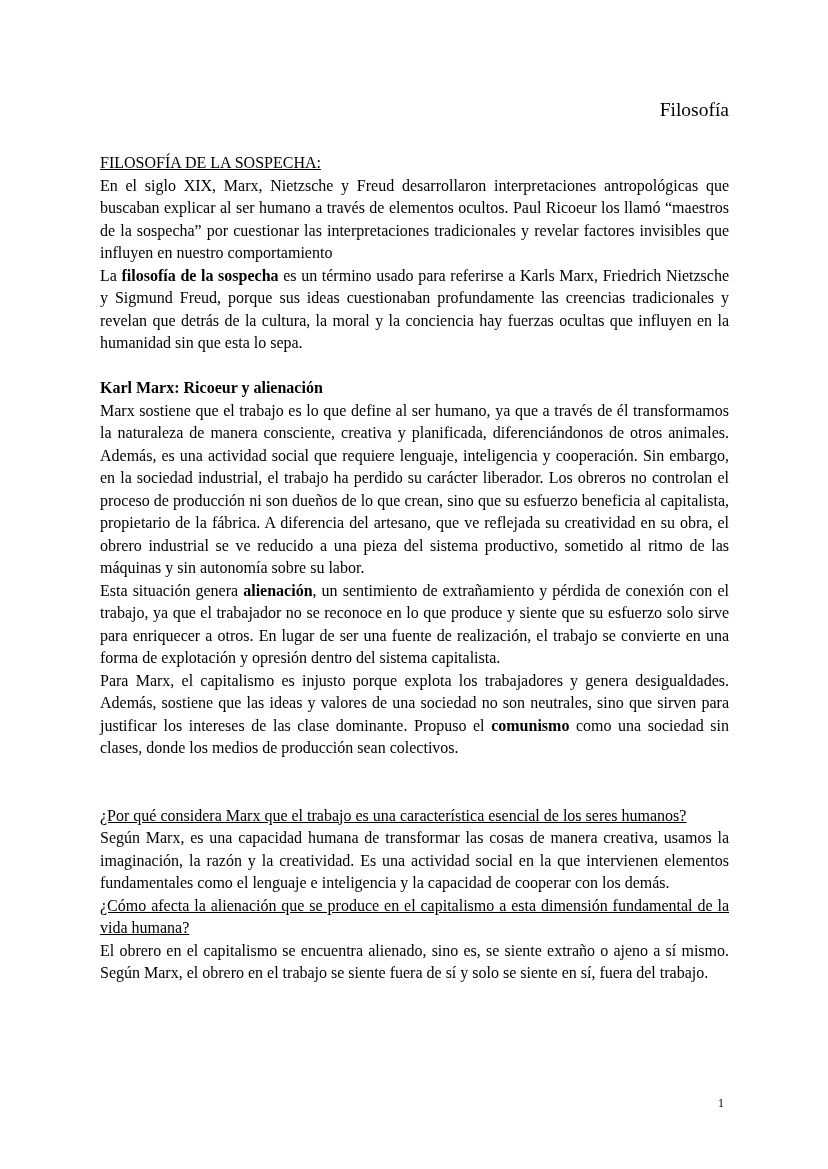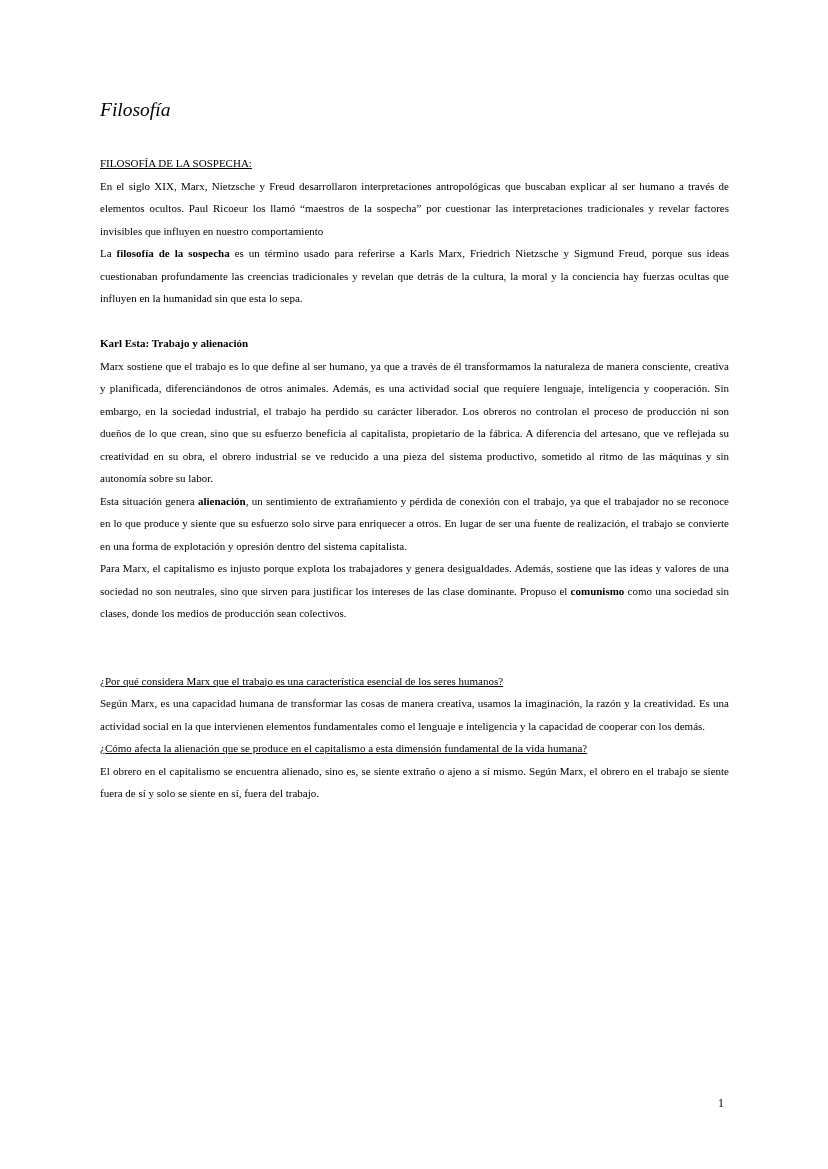--- a/index.html
+++ b/index.html
@@ -20,25 +20,24 @@
     position: absolute;
     left: 100px;
     top: 98px;
     width: 629px;
   }
   .doc-title {
     margin: 0 0 30px 0;
     font-size: 19.5px;
     line-height: 24px;
     font-weight: normal;
-    text-align: left;
-    font-style: italic;
+    text-align: right;
   }
   .doc-body .block {
-    font-size: 11px;
+    font-size: 16px;
     line-height: 22.5px;
     text-align: justify;
     margin: 0;
   }
   .doc-body .block.heading {
     text-align: left;
   }
   .doc-body .block.spacer {
     height: 22.5px;
   }
@@ -57,21 +56,21 @@
 <body>
 
 <div class="page">
   <div class="content">
     <h1 class="doc-title">Filosofía</h1>
     <div class="doc-body">
         <div class="block heading"><span class="run-underline">FILOSOFÍA DE LA SOSPECHA:</span></div>
         <div class="block paragraph"><span>En el siglo XIX, Marx, Nietzsche y Freud desarrollaron interpretaciones antropológicas que buscaban explicar al ser humano a través de elementos ocultos. Paul Ricoeur los llamó “maestros de la sospecha” por cuestionar las interpretaciones tradicionales y revelar factores invisibles que influyen en nuestro comportamiento</span></div>
         <div class="block paragraph"><span>La </span><span class="run-bold">filosofía de la sospecha</span><span> es un término usado para referirse a Karls Marx, Friedrich Nietzsche y Sigmund Freud, porque sus ideas cuestionaban profundamente las creencias tradicionales y revelan que detrás de la cultura, la moral y la conciencia hay fuerzas ocultas que influyen en la humanidad sin que esta lo sepa.</span></div>
         <div class="block spacer"></div>
-        <div class="block paragraph"><span class="run-bold">Karl Esta: Trabajo y alienación</span></div>
+        <div class="block paragraph"><span class="run-bold">Karl Marx: Ricoeur y alienación</span></div>
         <div class="block paragraph"><span>Marx sostiene que el trabajo es lo que define al ser humano, ya que a través de él transformamos la naturaleza de manera consciente, creativa y planificada, diferenciándonos de otros animales. Además, es una actividad social que requiere lenguaje, inteligencia y cooperación. Sin embargo, en la sociedad industrial, el trabajo ha perdido su carácter liberador. Los obreros no controlan el proceso de producción ni son dueños de lo que crean, sino que su esfuerzo beneficia al capitalista, propietario de la fábrica. A diferencia del artesano, que ve reflejada su creatividad en su obra, el obrero industrial se ve reducido a una pieza del sistema productivo, sometido al ritmo de las máquinas y sin autonomía sobre su labor.</span></div>
         <div class="block paragraph"><span>Esta situación genera </span><span class="run-bold">alienación</span><span>, un sentimiento de extrañamiento y pérdida de conexión con el trabajo, ya que el trabajador no se reconoce en lo que produce y siente que su esfuerzo solo sirve para enriquecer a otros. En lugar de ser una fuente de realización, el trabajo se convierte en una forma de explotación y opresión dentro del sistema capitalista.</span></div>
         <div class="block paragraph"><span>Para Marx, el capitalismo es injusto porque explota los trabajadores y genera desigualdades. Además, sostiene que las ideas y valores de una sociedad no son neutrales, sino que sirven para justificar los intereses de las clase dominante. Propuso el </span><span class="run-bold">comunismo</span><span> como una sociedad sin clases, donde los medios de producción sean colectivos.</span></div>
         <div class="block spacer"></div>
         <div class="block spacer"></div>
         <div class="block question"><span class="run-italic run-underline">¿Por qué considera Marx que el trabajo es una característica esencial de los seres humanos?</span></div>
         <div class="block paragraph"><span>Según Marx, es una capacidad humana de transformar las cosas de manera creativa, usamos la imaginación, la razón y la creatividad. Es una actividad social en la que intervienen elementos fundamentales como el lenguaje e inteligencia y la capacidad de cooperar con los demás.</span></div>
         <div class="block question"><span class="run-italic run-underline">¿Cómo afecta la alienación que se produce en el capitalismo a esta dimensión fundamental de la vida humana?</span></div>
         <div class="block paragraph"><span>El obrero en el capitalismo se encuentra alienado, sino es, se siente extraño o ajeno a sí mismo. Según Marx, el obrero en el trabajo se siente fuera de sí y solo se siente en sí, fuera del trabajo.</span></div>
       </div>

